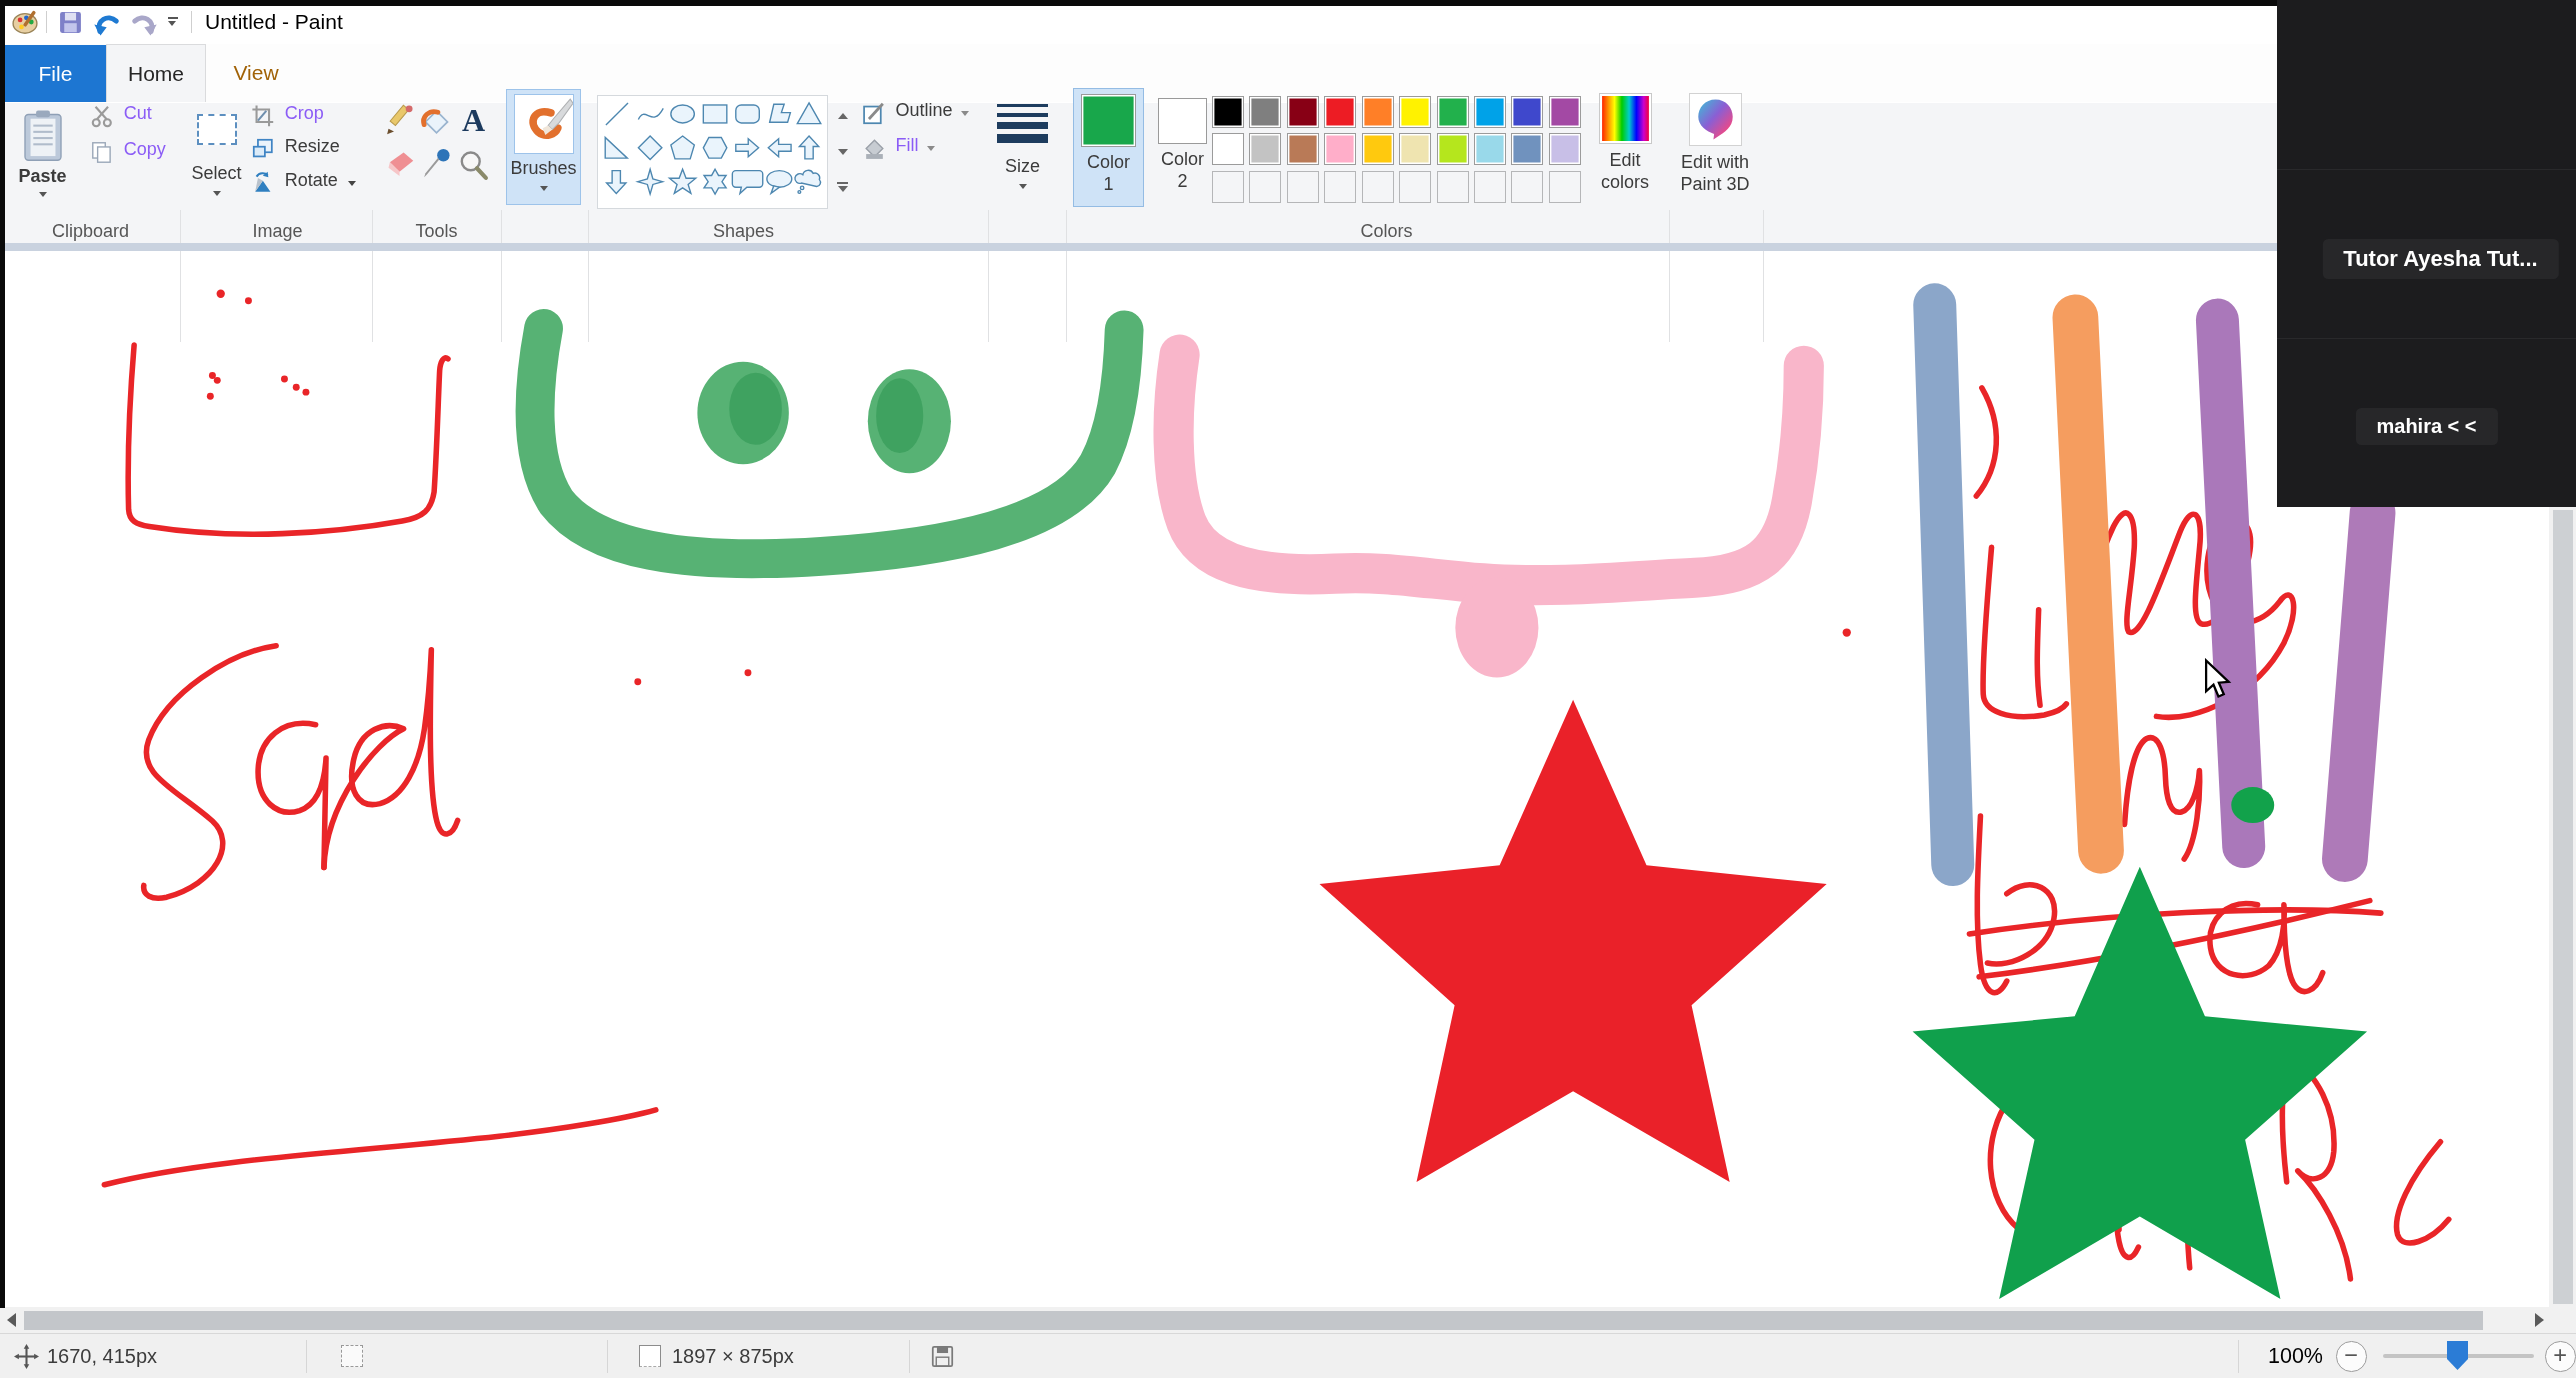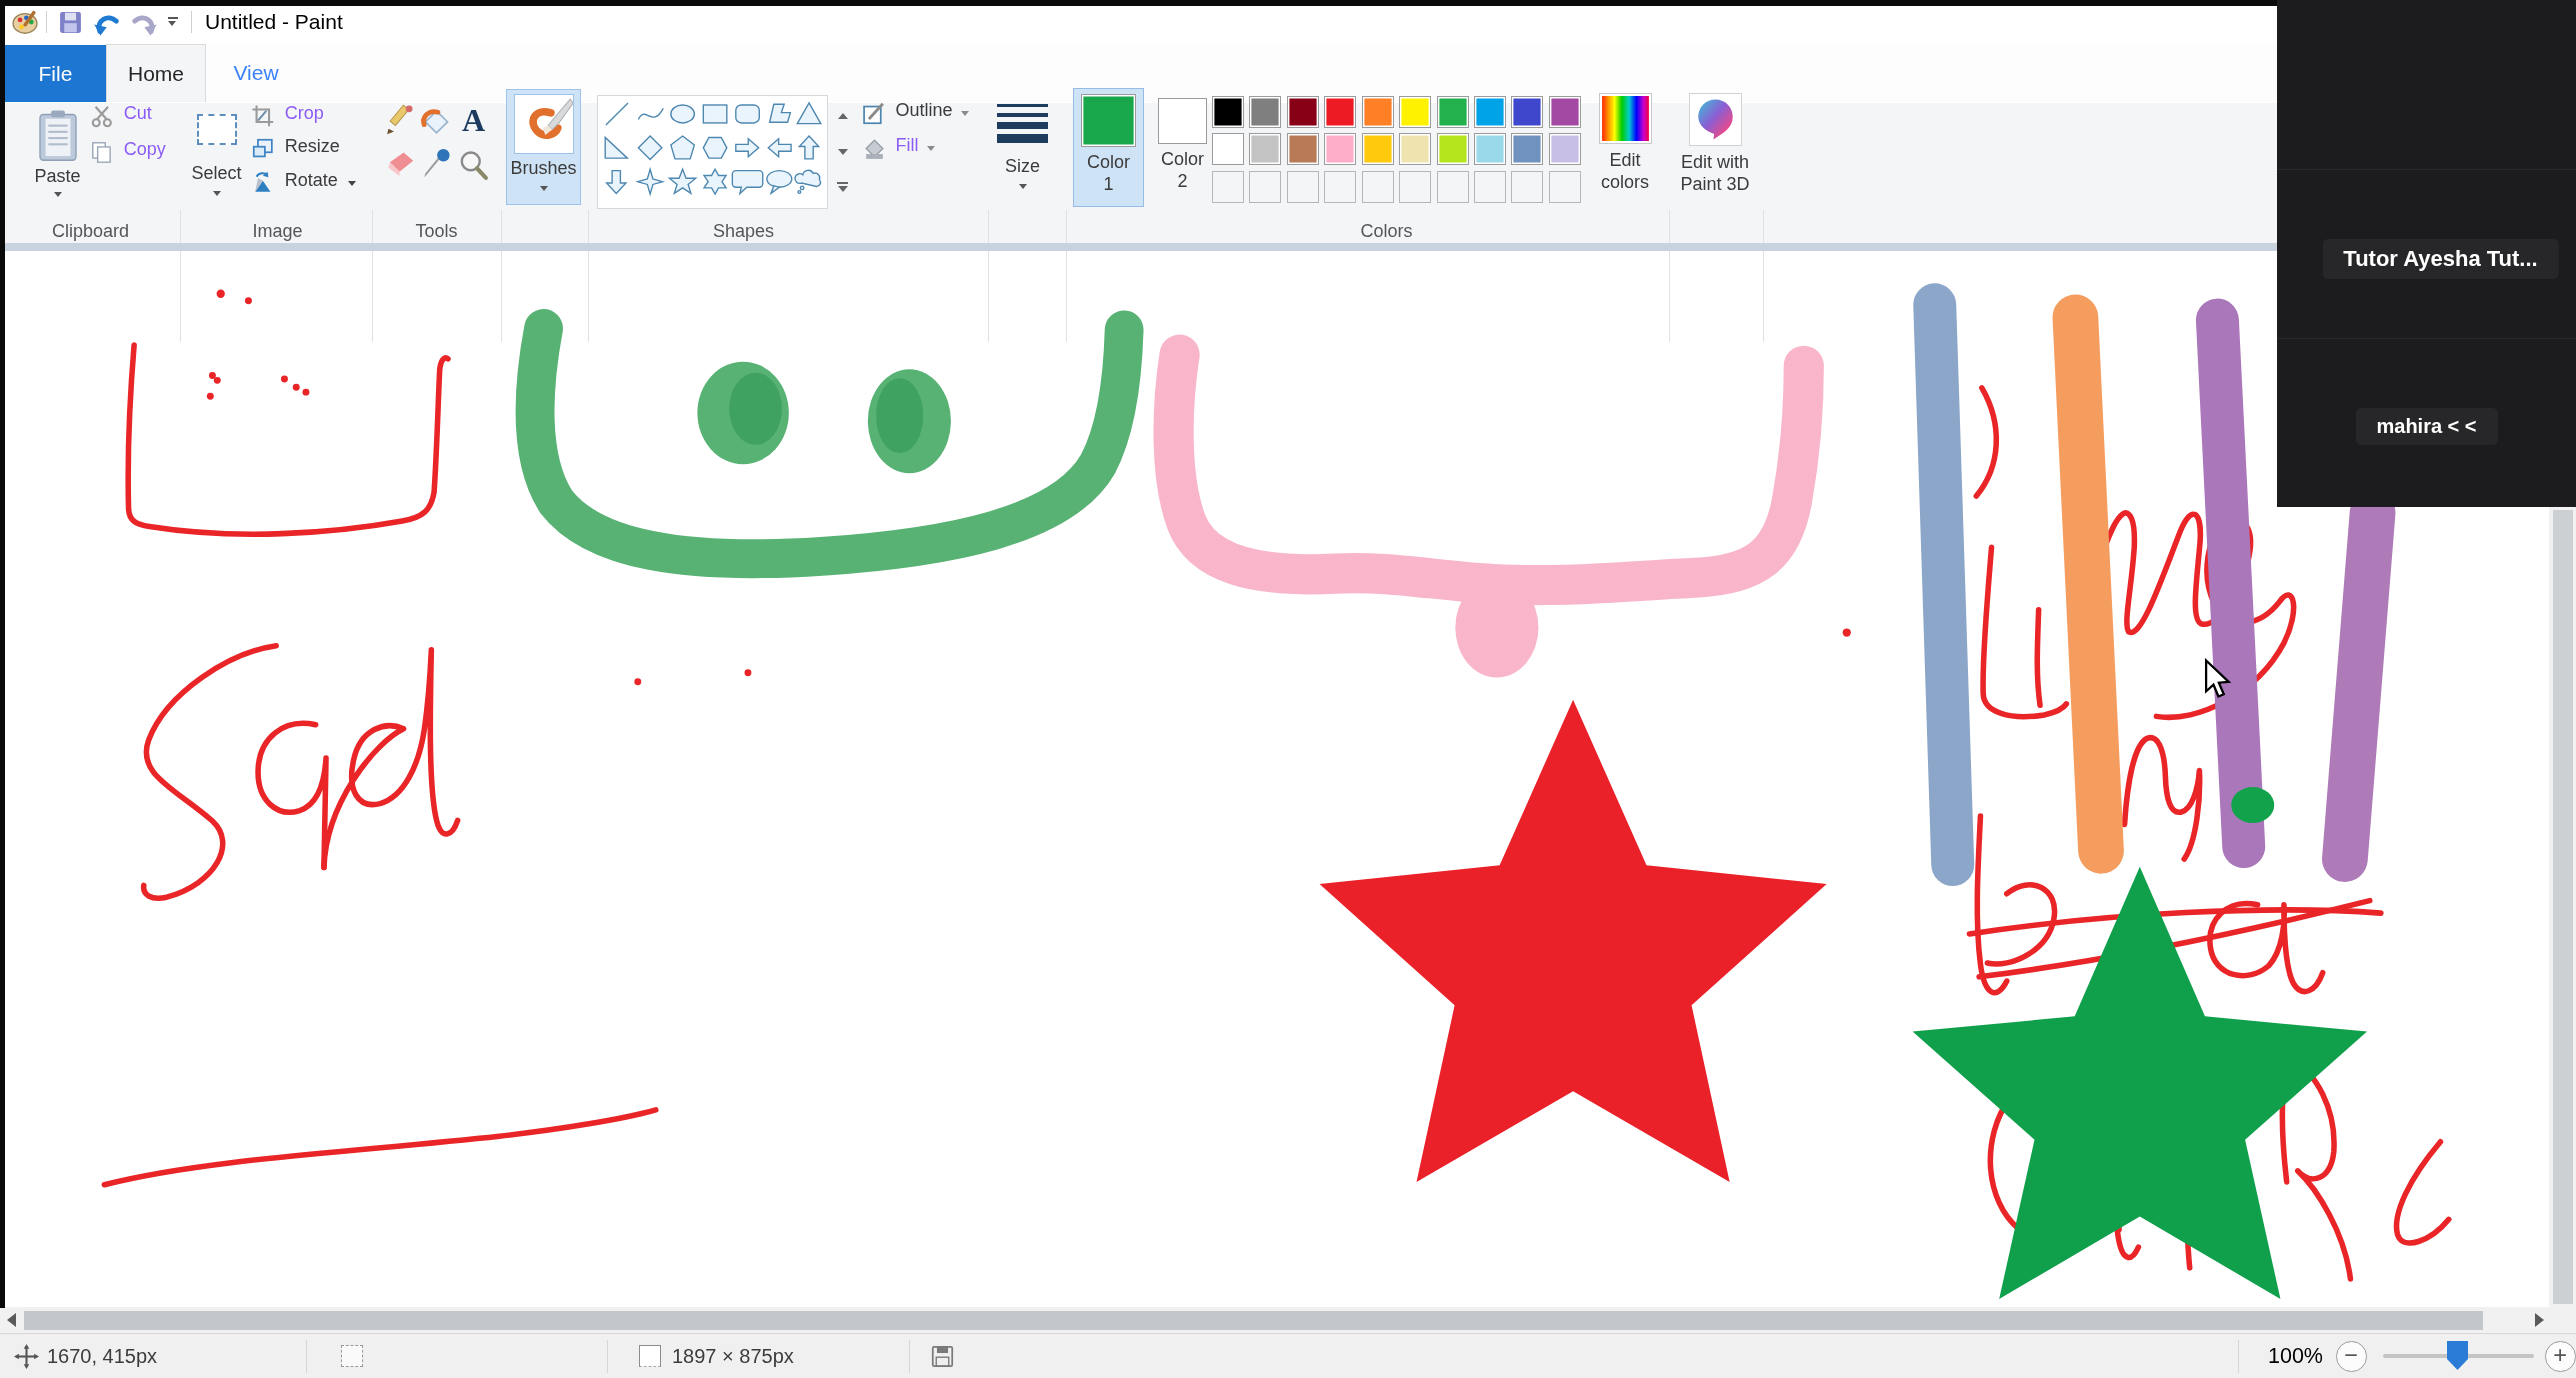--- a/index.html
+++ b/index.html
@@ -117,36 +117,36 @@
   <div class="abs" style="left:205px;top:0;height:44px;line-height:44px;font-size:21px;color:#000000;">Untitled - Paint</div>
 </div>
 
 <div class="abs" style="left:0;top:44px;width:2576px;height:58px;background:#fdfdfd;">
   <div class="abs" style="left:4.9px;top:1.4px;width:101px;height:57px;background:#1d76d2;color:#fff;font-size:21px;text-align:center;line-height:57px;">
     <span>File</span>
   </div>
   <div class="abs" style="left:106px;top:0;width:100px;height:58px;background:#f4f5f7;border:0.7px solid #dadbdd;border-bottom:none;box-sizing:border-box;color:#262626;font-size:21px;text-align:center;line-height:57px;">
     <span>Home</span>
   </div>
-  <div class="abs" style="left:206px;top:0;width:100px;height:58px;color:#3b82f6;font-size:21px;text-align:center;line-height:58px;">
+  <div class="abs" style="left:206px;top:0;width:100px;height:58px;color:#a16207;font-size:21px;text-align:center;line-height:58px;">
     <span>View</span>
   </div>
 </div>
 
 <div class="abs" style="left:0;top:103px;width:2576px;height:140px;background:#f4f5f7;">
   <div class="sep-v" style="left:180px;"></div>
     <div class="sep-v" style="left:372px;"></div>
   <div class="sep-v" style="left:501px;"></div>
     <div class="sep-v" style="left:588px;"></div>
   <div class="sep-v" style="left:988px;"></div>
     <div class="sep-v" style="left:1066px;"></div>
   <div class="sep-v" style="left:1669px;"></div>
     <div class="sep-v" style="left:1763px;"></div>
 
-  <div class="abs" style="left:24px;top:2.8px;width:67px;height:105px;text-align:center;">
+  <div class="abs" style="left:9px;top:2.8px;width:67px;height:105px;text-align:center;font-weight:bold;">
     <svg width="42" height="54" viewBox="0 0 60 78" style="margin-top:2.8px;">
       <rect x="4" y="8" width="52" height="66" rx="5" fill="#bcc9da" stroke="#8fa0b6" stroke-width="2"></rect>
       <rect x="12" y="14" width="36" height="54" fill="#eef2f6"></rect>
       <rect x="20" y="2" width="20" height="10" rx="3" fill="#9aa9bd"></rect>
       <g stroke="#b0bccb" stroke-width="3">
           <line x1="16" y1="24" x2="44" y2="24"></line>
           <line x1="16" y1="33" x2="44" y2="33"></line>
           <line x1="16" y1="42" x2="44" y2="42"></line>
           <line x1="16" y1="51" x2="44" y2="51"></line>
         </g>

